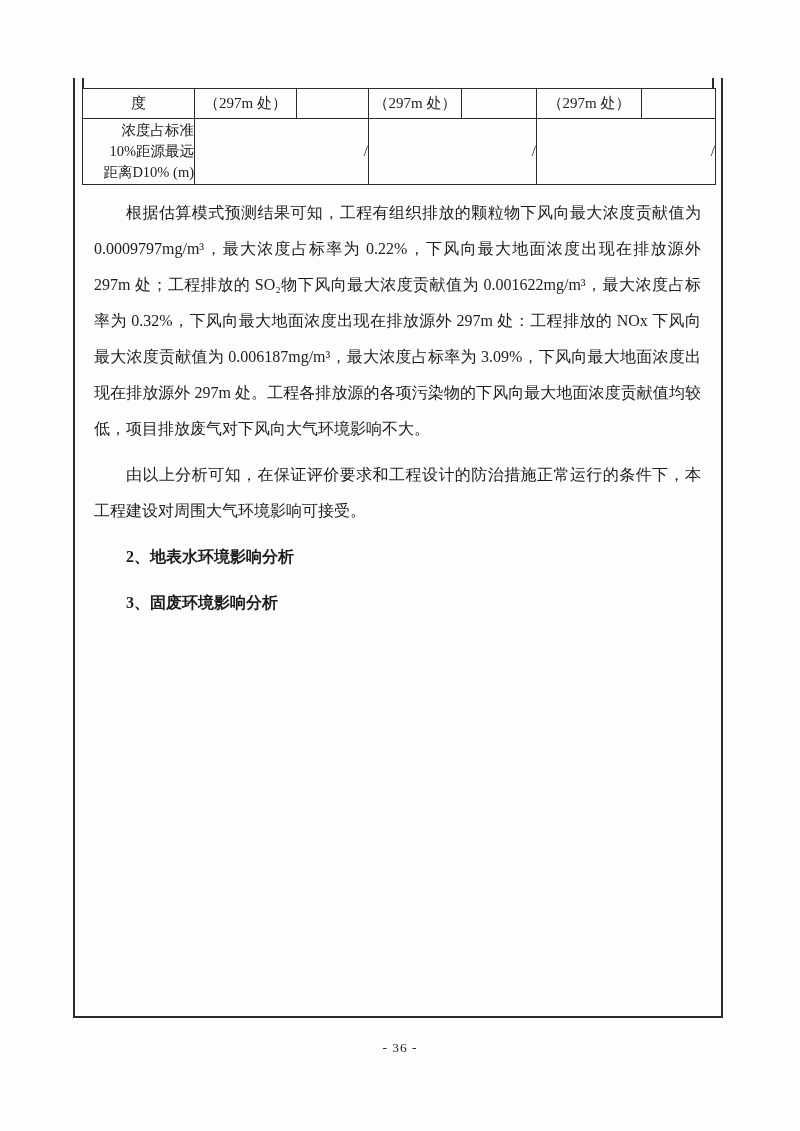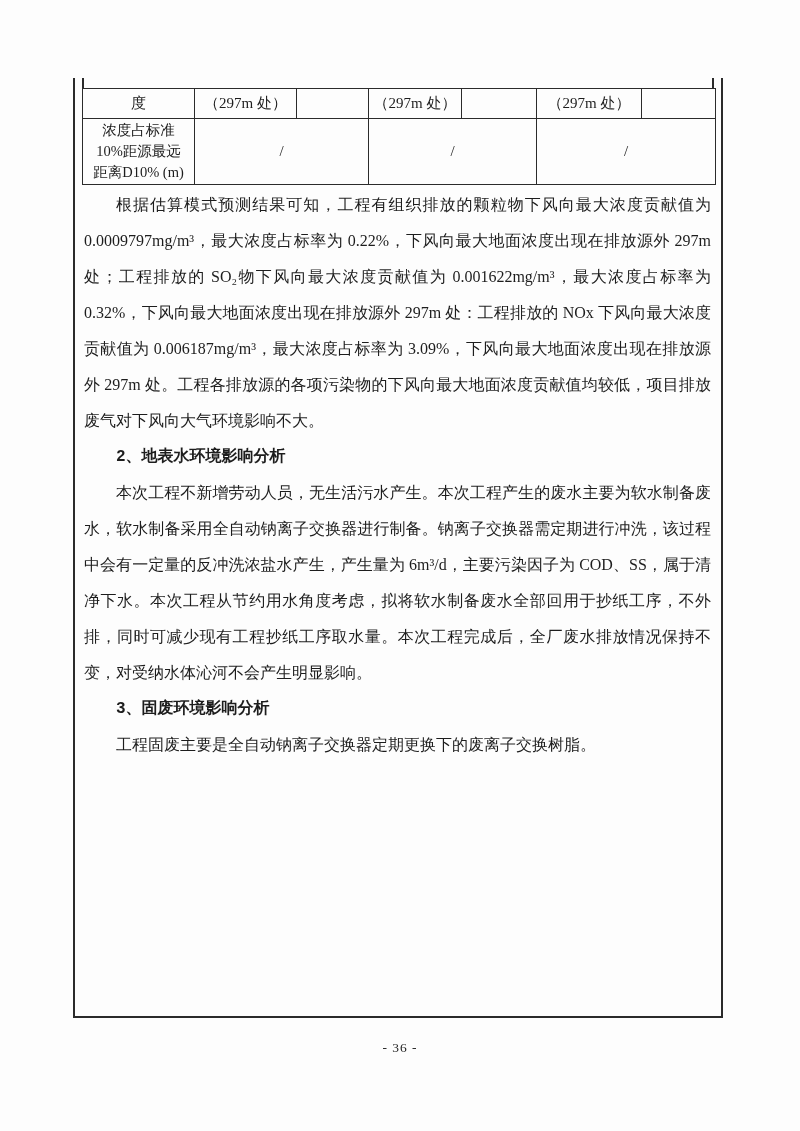--- a/index.html
+++ b/index.html
@@ -20,28 +20,28 @@
   .tick-right{left:637px;top:0;}
   .data-table{
     margin:10px 0 0 7px;border-collapse:collapse;table-layout:fixed;width:633px;
     font-size:15px;color:#1d1d1d;
   }
   .data-table td{
     border:1.5px solid #2b2b2b;text-align:center;vertical-align:middle;padding:0;
     overflow:hidden;
   }
   .row1 td{height:29px;}
-  .row2 td{height:65px;}
+  .row2 td{height:65px;text-align:right;}
   .multiline{white-space:pre-line;font-size:14.5px;line-height:21px;}
   .textblock{
     margin-top:2px;padding:0 10px 0 9px;
     font-size:16px;line-height:36px;text-align:justify;
   }
-  .textblock p{margin:0;text-indent:2em;}
-  .textblock p.bold{font-weight:bold;font-family:Liberation Mono, monospace;}
+  .textblock p{margin:10px;text-indent:2em;}
+  .textblock p.bold{font-weight:bold;}
   .footer{
     position:absolute;top:1040px;left:0;width:100%;text-align:center;
     font-size:13.5px;letter-spacing:1px;color:#242424;
   }
 </style>
 </head>
 <body>
 
 <div class="page">
 
@@ -76,23 +76,22 @@
 距离D10% (m)</td>
           <td colspan="2">/</td>
           <td colspan="2">/</td>
           <td colspan="2">/</td>
         </tr>
       </tbody>
     </table>
 
     <div class="textblock">
       <p>根据估算模式预测结果可知，工程有组织排放的颗粒物下风向最大浓度贡献值为 0.0009797mg/m³，最大浓度占标率为 0.22%，下风向最大地面浓度出现在排放源外 297m 处；工程排放的 SO₂物下风向最大浓度贡献值为 0.001622mg/m³，最大浓度占标率为 0.32%，下风向最大地面浓度出现在排放源外 297m 处：工程排放的 NOx 下风向最大浓度贡献值为 0.006187mg/m³，最大浓度占标率为 3.09%，下风向最大地面浓度出现在排放源外 297m 处。工程各排放源的各项污染物的下风向最大地面浓度贡献值均较低，项目排放废气对下风向大气环境影响不大。</p>
+      <p>由以上分析可知，在保证评价要求和工程设计的防治措施正常运行的条件下，本工程建设对周围大气环境影响可接受。</p>
       <p class="bold">2、地表水环境影响分析</p>
-      <p>本次工程不新增劳动人员，无生活污水产生。本次工程产生的废水主要为软水制备废水，软水制备采用全自动钠离子交换器进行制备。钠离子交换器需定期进行冲洗，该过程中会有一定量的反冲洗浓盐水产生，产生量为 6m³/d，主要污染因子为 COD、SS，属于清净下水。本次工程从节约用水角度考虑，拟将软水制备废水全部回用于抄纸工序，不外排，同时可减少现有工程抄纸工序取水量。本次工程完成后，全厂废水排放情况保持不变，对受纳水体沁河不会产生明显影响。</p>
       <p class="bold">3、固废环境影响分析</p>
-      <p>工程固废主要是全自动钠离子交换器定期更换下的废离子交换树脂。</p>
     </div>
 
   </div>
 
   <div class="footer">- 36 -</div>
 
 </div>
 
 </body></html>

